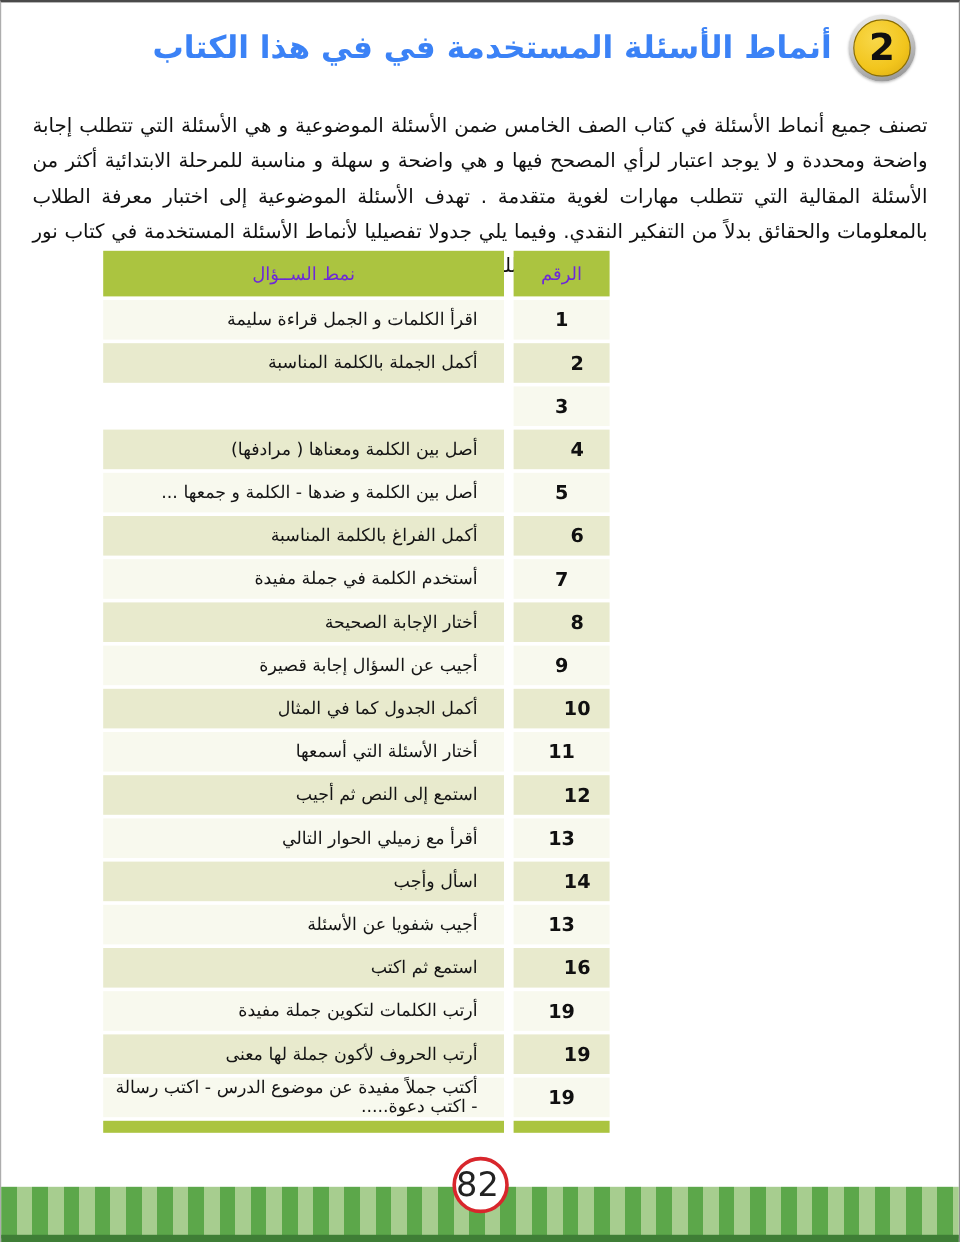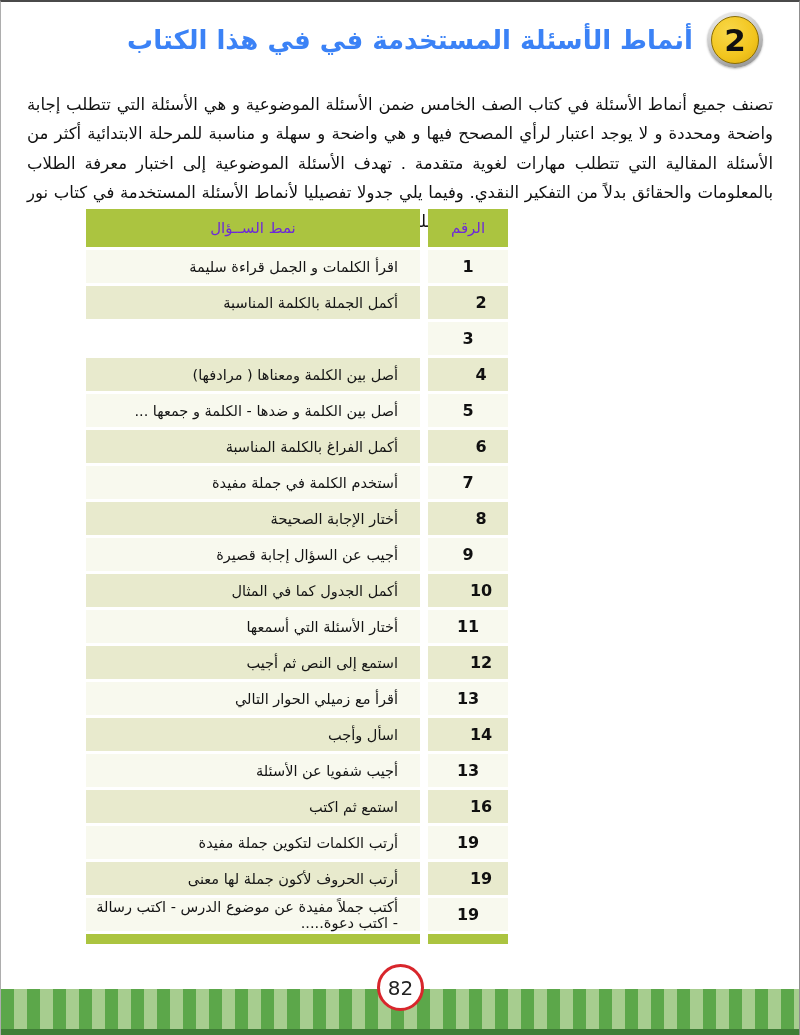--- a/index.html
+++ b/index.html
@@ -47,22 +47,22 @@
   .tbar .num{width:80px;flex:0 0 80px;}
   .tbar .q{flex:1;}
 
   
   .stripes{position:absolute;left:0;right:0;top:987px;height:43px;
            background:repeating-linear-gradient(90deg,
              #5ca74a 0px,#5ca74a 13px,#a7cd8f 13px,#a7cd8f 26px);}
   .bottom-band{position:absolute;left:0;right:0;bottom:0;height:6px;background:#3f7e36;}
   .page-circle{position:absolute;left:376px;top:962px;width:47px;height:47px;
                border-radius:50%;background:#fff;border:3px solid #d8262c;
-               display:flex;align-items:center;justify-content:center;
-               font-size:20px;color:#222;z-index:5;box-sizing:border-box;}
+               display:flex;align-items:center;justify-content:flex-end;
+               font-size:28px;color:#222;z-index:5;box-sizing:border-box;}
 </style>
 </head>
 <body>
 
 <div class="page">
 
   <div class="title-row">
     <div class="badge-ring">
       <div class="badge-gold">2</div>
     </div>

